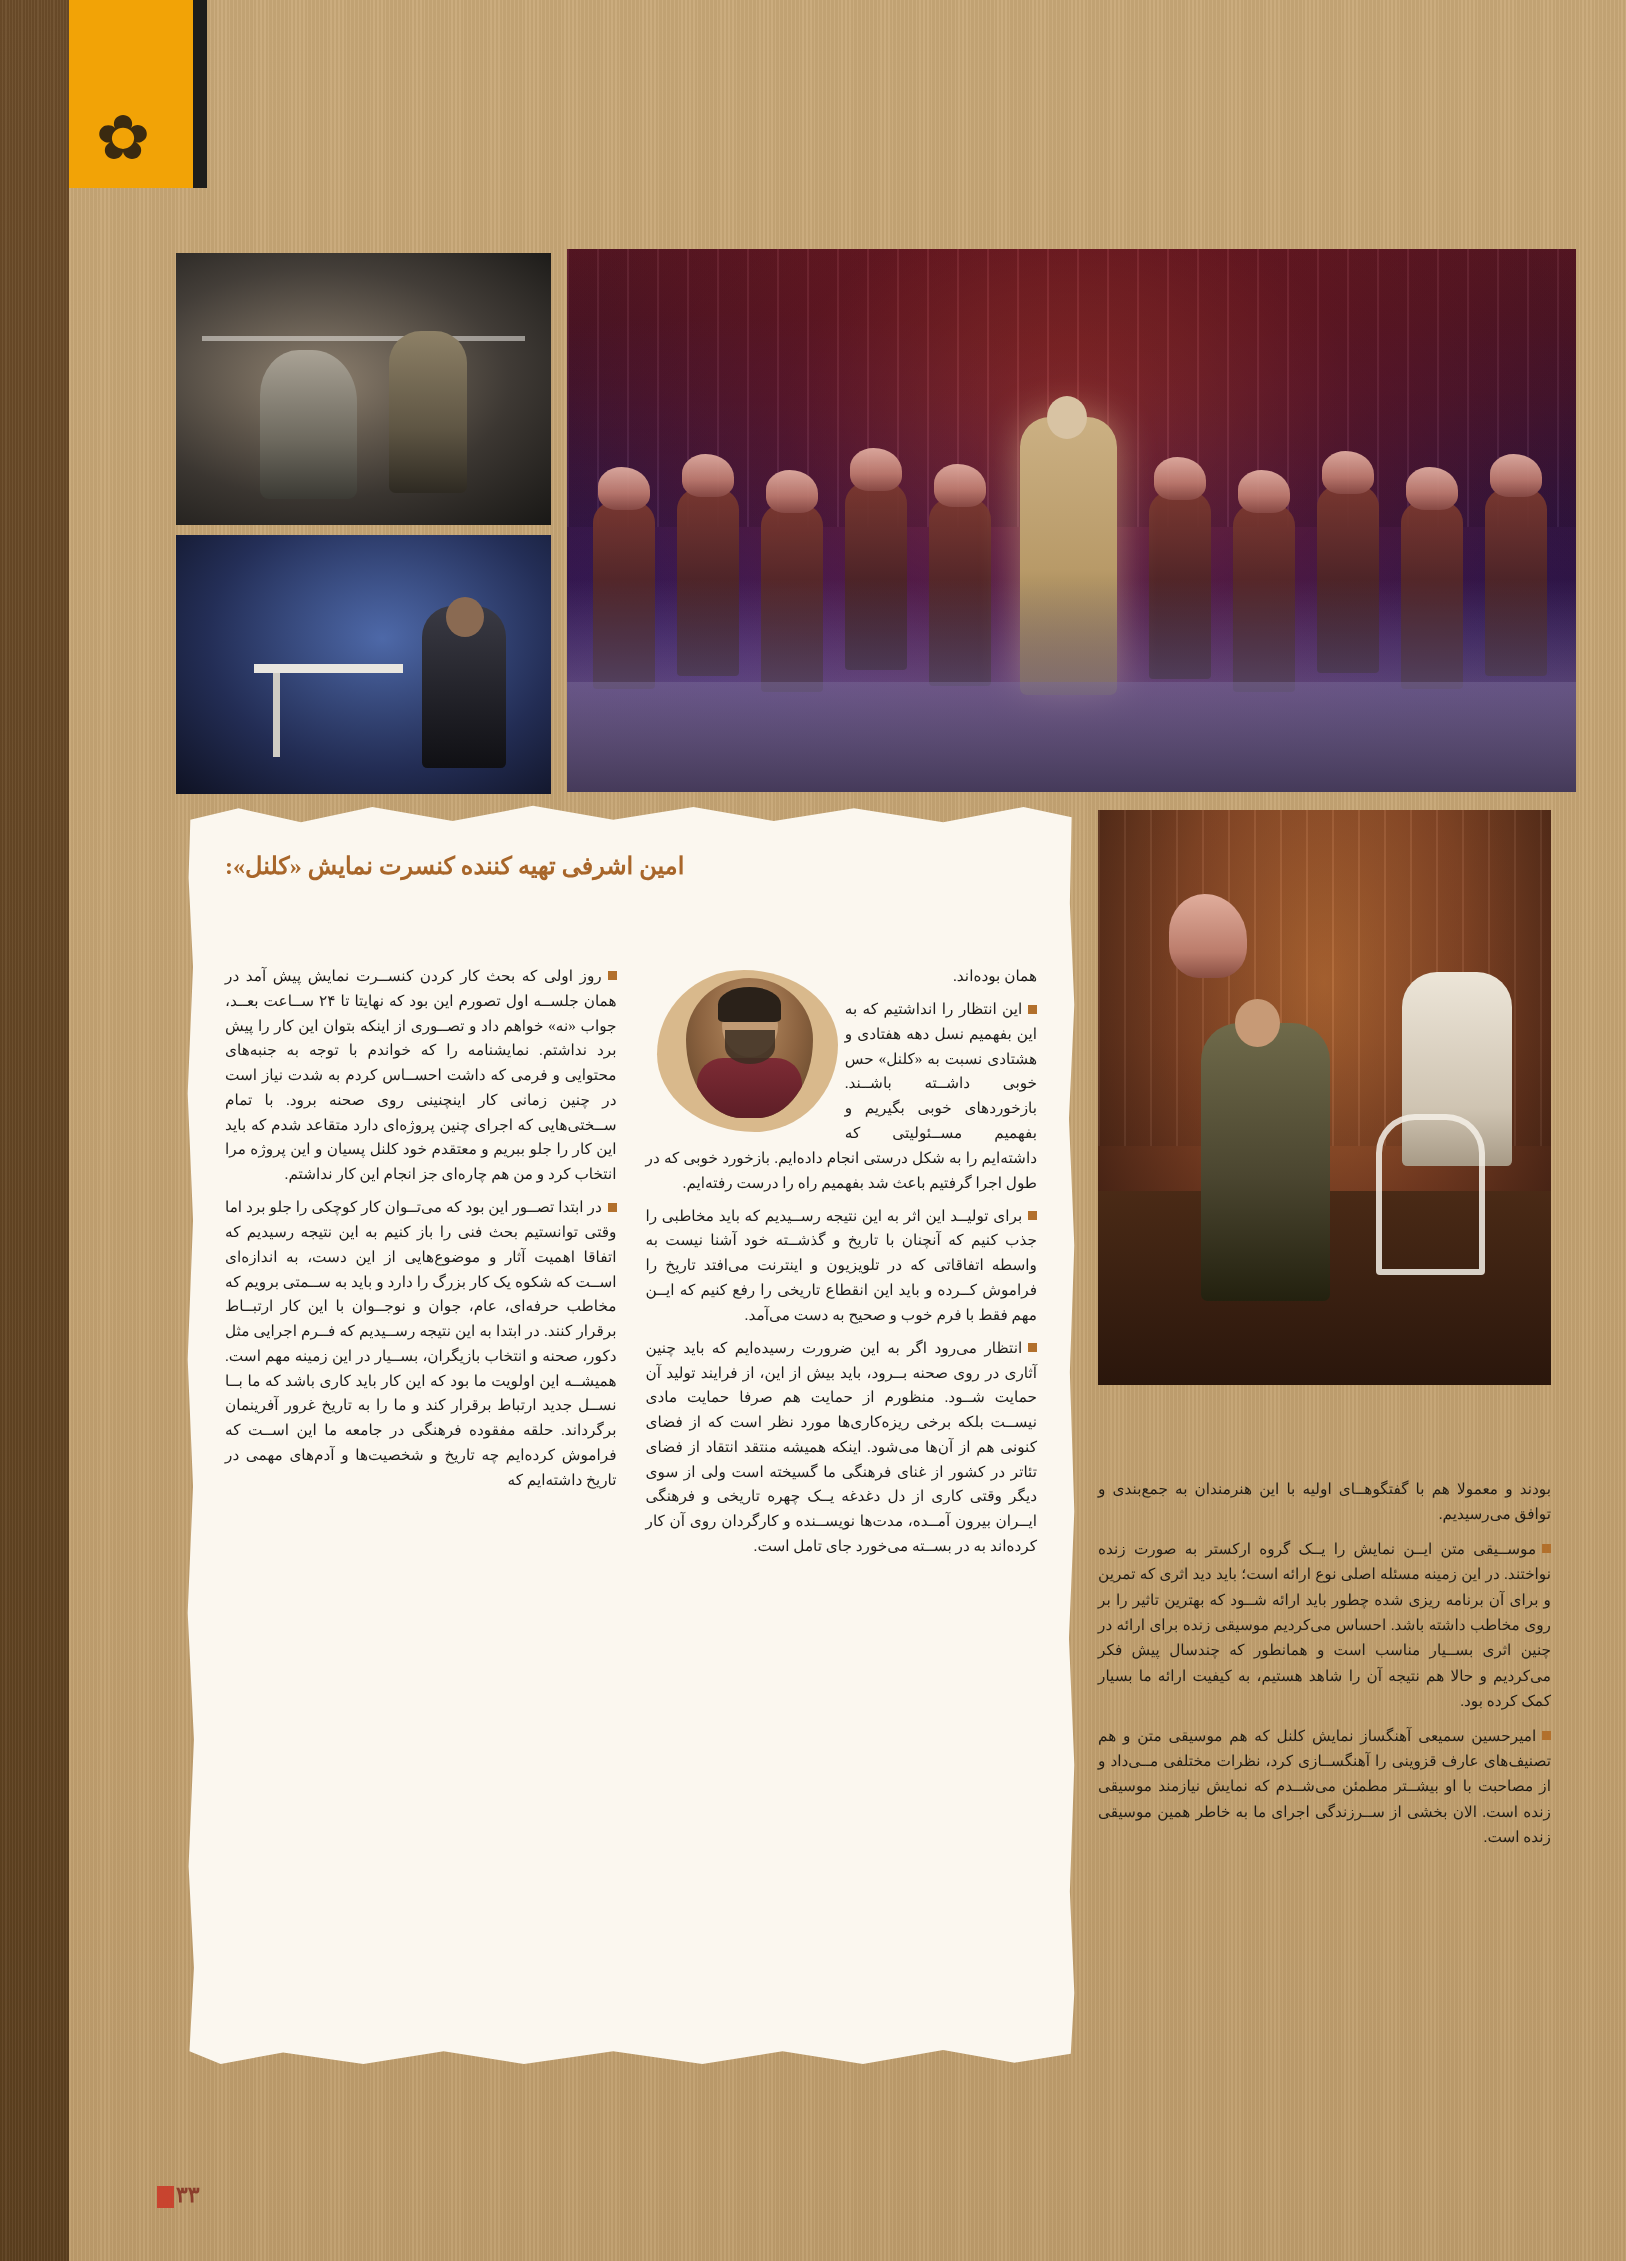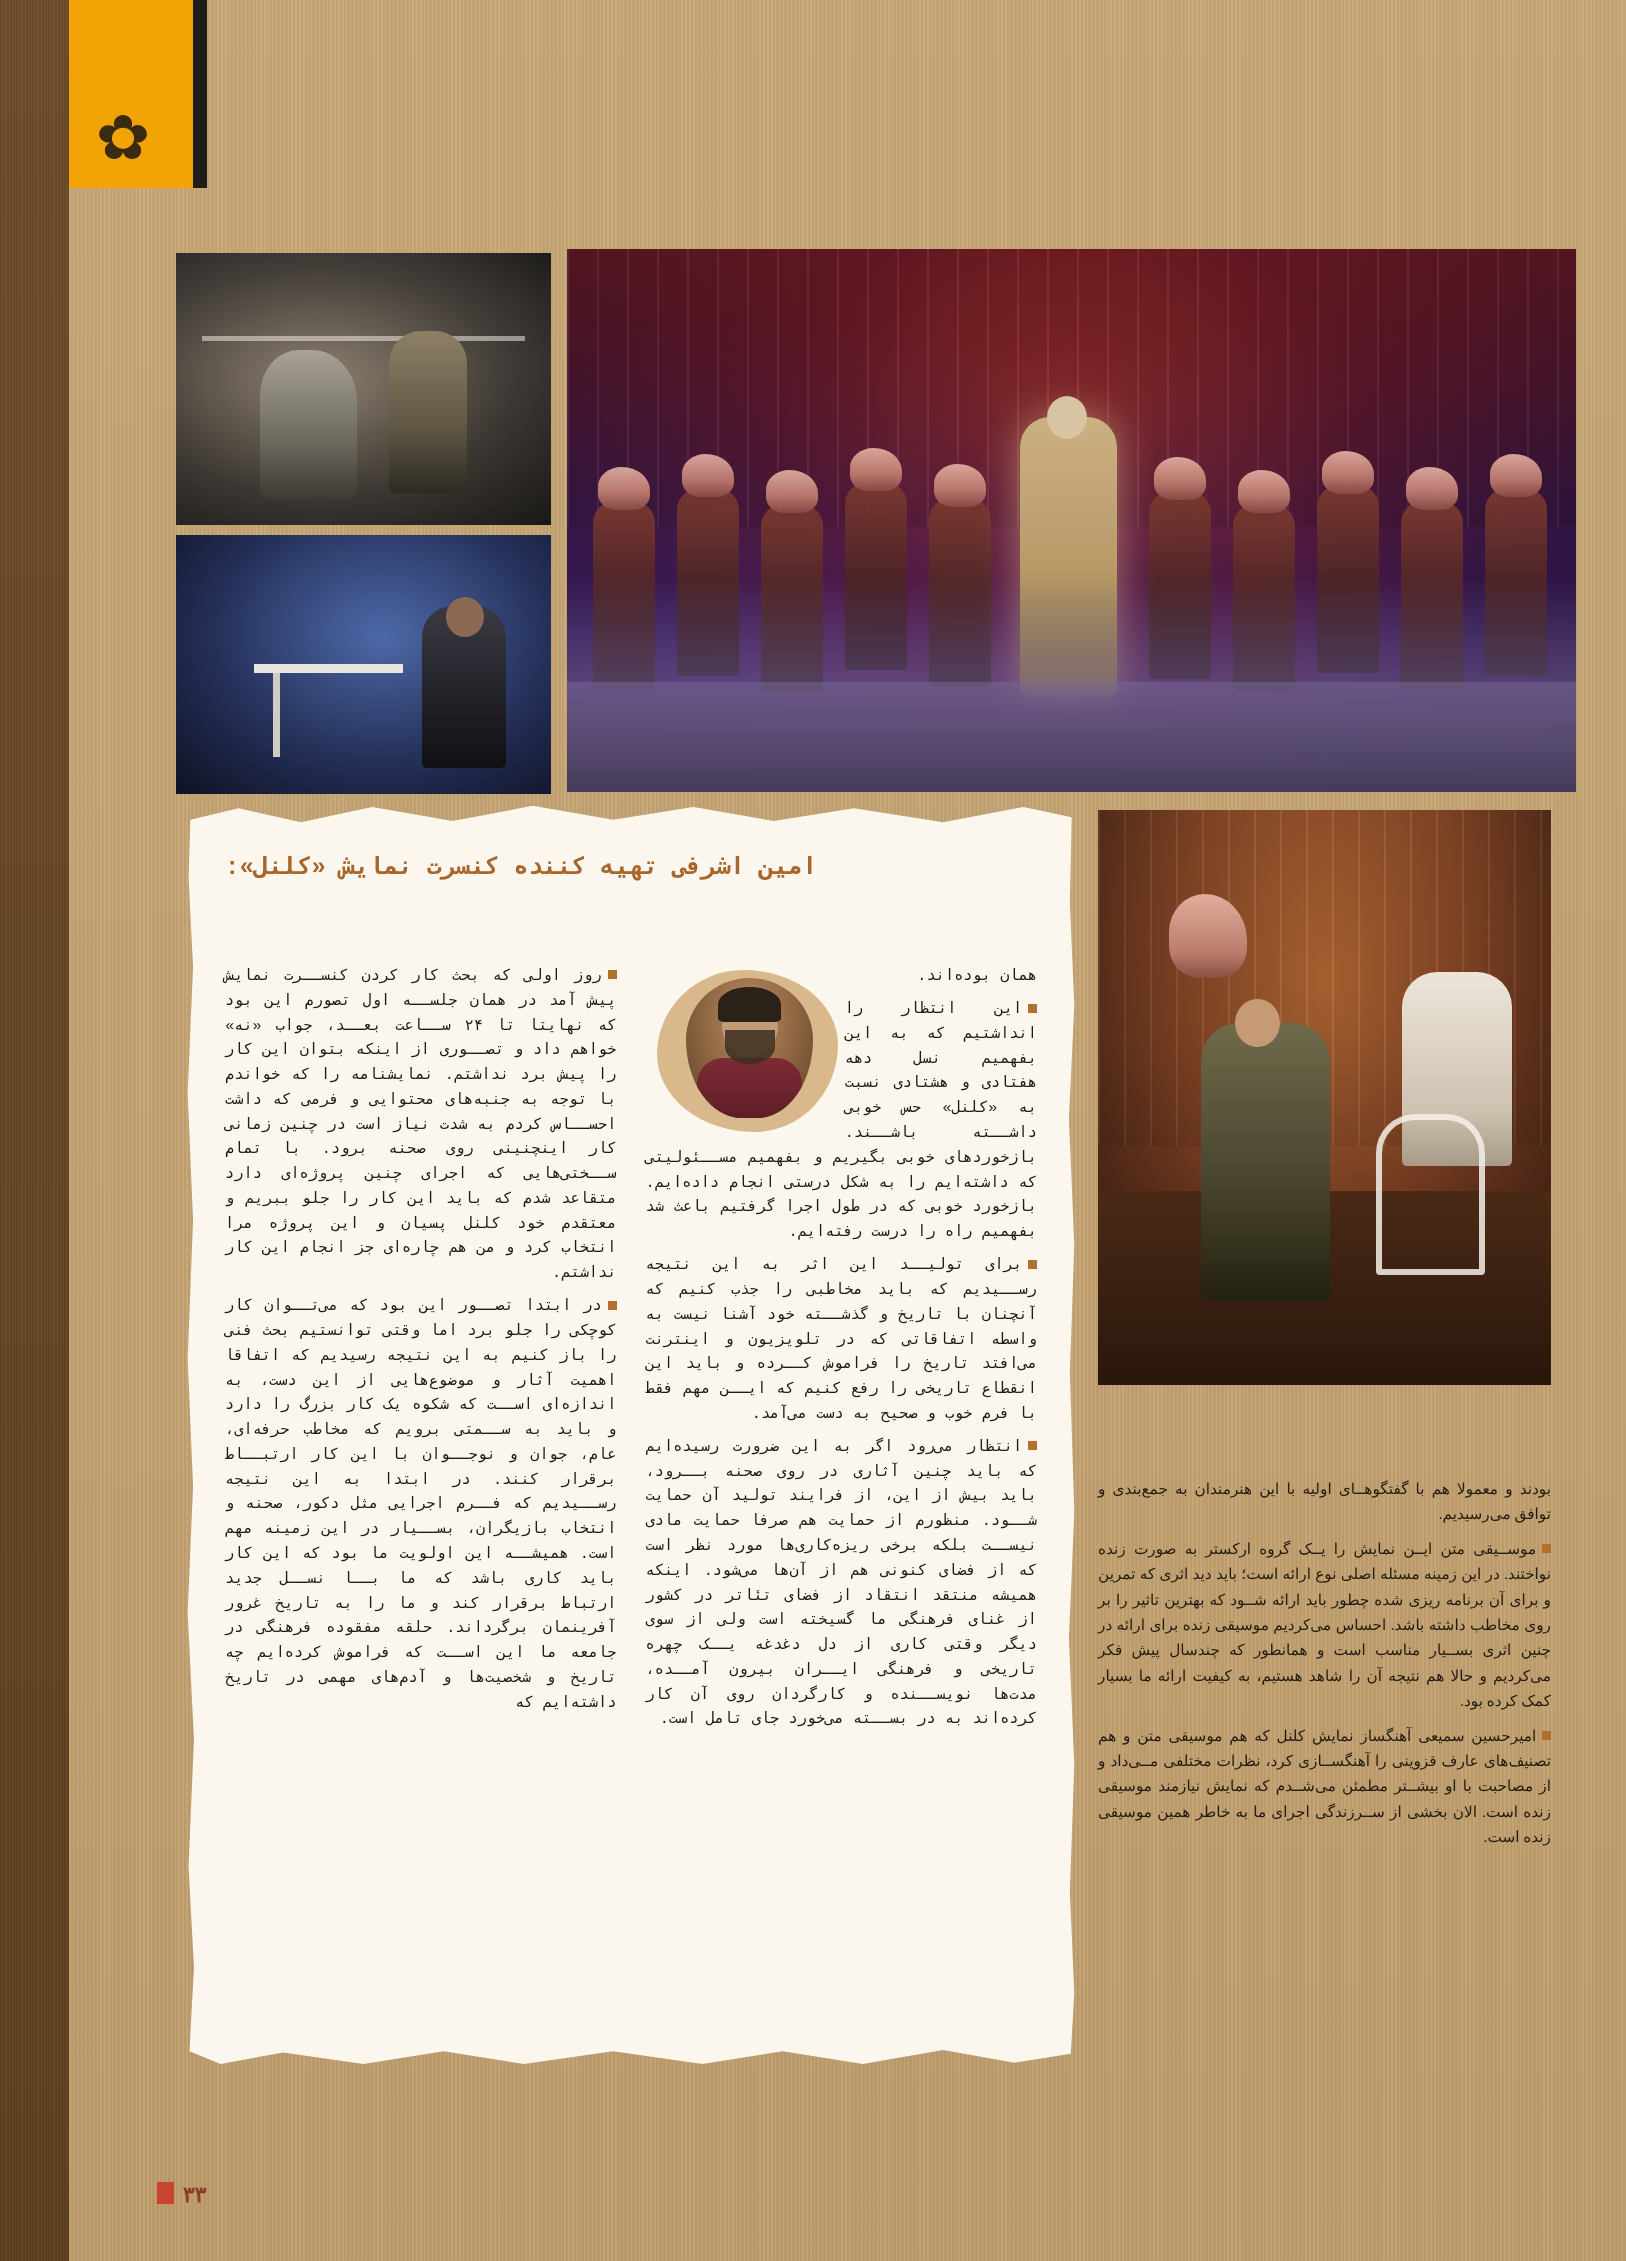--- a/index.html
+++ b/index.html
@@ -224,21 +224,20 @@
       38% 99.6%, 29% 98.6%, 20% 99.6%, 11% 98.7%, 4% 99.6%, 0.5% 98.6%,
       1% 92%, 0.4% 84%, 1% 74%, 0.3% 64%, 0.9% 54%, 0.3% 44%,
       0.9% 33%, 0.3% 23%, 0.9% 13%, 0.4% 6%
     );
   }
   .article-inner {
     position: absolute;
     inset: 0;
     padding: 38px 40px 26px 40px;
     box-sizing: border-box;
-    font-family: Liberation Mono, monospace;
   }
   .kicker {
     text-align: left;
     direction: rtl;
     font-size: 24px;
     font-weight: bold;
     color: #a8662a;
     padding: 11.6px 13px 0 0;
     letter-spacing: 0;
   }
@@ -333,21 +332,21 @@
     font-size: 15.3px;
     line-height: 1.66;
     text-align: justify;
   }
   .outer-col p { margin: 0 0 9px 0; }
 
   
   .folio {
     position: absolute;
     left: 158px; bottom: 53px;
-    display: flex; align-items: flex-start; gap: 9px;
+    display: flex; align-items: flex-end; gap: 2px;
     direction: rtl;
   }
   .folio .num {
     font-size: 22px; color: #8b3d2b; font-weight: bold;
   }
   .folio .tick {
     width: 17px; height: 22px; background: #c8442f;
   }
 </style>
 </head>

